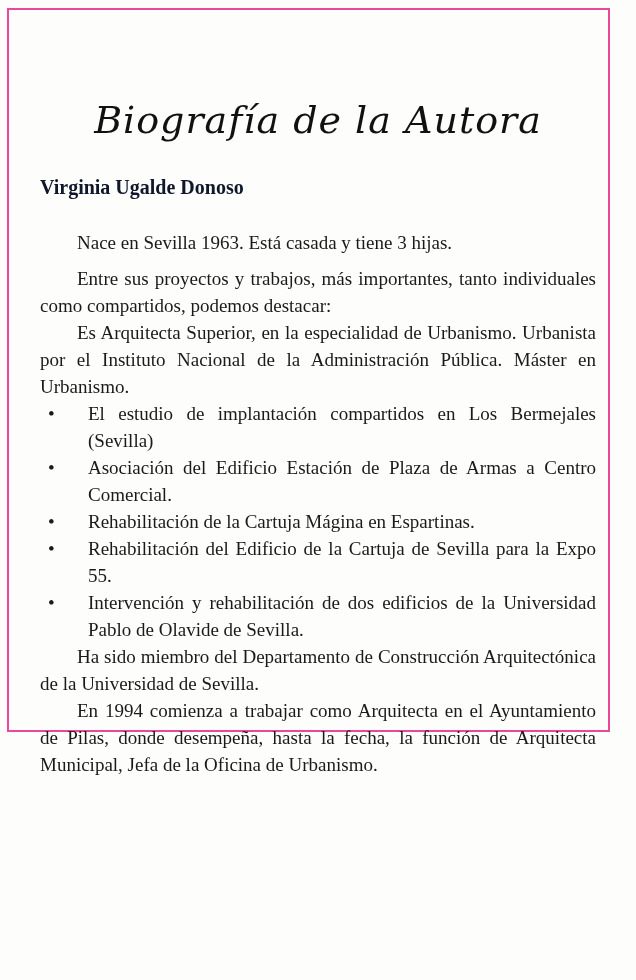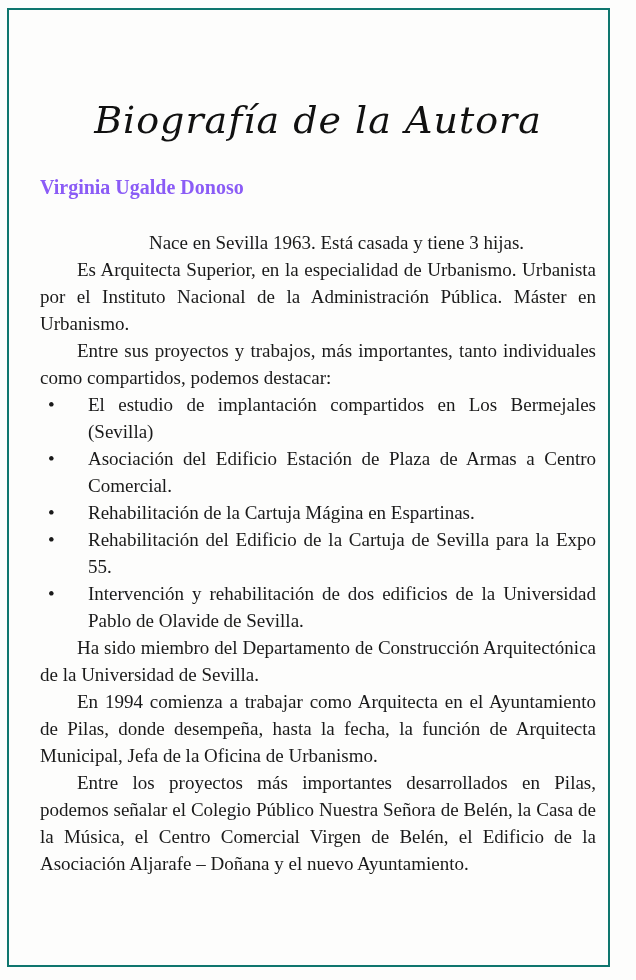--- a/index.html
+++ b/index.html
@@ -18,52 +18,53 @@
     width: 636px;
     height: 980px;
     background: #fdfdfc;
     overflow: hidden;
   }
   .frame {
     position: absolute;
     left: 7px;
     top: 8px;
     width: 603px;
-    height: 959px;
-    border: 2px solid #0f766e;
+    height: 724px;
+    border: 2px solid #ec4899;
     box-sizing: border-box;
     padding: 88px 12px 0 31px;
   }
   .title {
     text-align: center;
     font-family: "DejaVu Serif", serif;
     font-style: italic;
     font-weight: 400;
     font-size: 38px;
     letter-spacing: 1px;
     margin: 0 0 34px 0;
     color: #111;
   }
   .author {
     font-size: 20px;
     font-weight: 700;
     margin: 0 0 30px 0;
-    color: #8b5cf6;
+    color: #0f172a;
   }
   .para {
     font-size: 19px;
     line-height: 27px;
     margin: 0;
     text-align: justify;
   }
   .indent {
     text-indent: 37px;
   }
   .birth {
-    text-align: center;
+    text-align: left;
+    margin-bottom: 9px;
   }
   .bullets {
     margin: 0;
   }
   .bullet-item {
     display: flex;
     font-size: 19px;
     line-height: 27px;
   }
   .bullet {
@@ -81,23 +82,23 @@
 
 <div class="page">
   <div class="frame">
 
     <h1 class="title">Biografía de la Autora</h1>
 
     <h2 class="author">Virginia Ugalde Donoso</h2>
 
     <p class="para indent birth">Nace en Sevilla 1963. Está casada y tiene 3 hijas.</p>
 
+    <p class="para indent">Entre sus proyectos y trabajos, más importantes, tanto individuales como compartidos, podemos destacar:</p>
+
     <p class="para indent">Es Arquitecta Superior, en la especialidad de Urbanismo. Urbanista por el Instituto Nacional de la Administración Pública. Máster en Urbanismo.</p>
-
-    <p class="para indent">Entre sus proyectos y trabajos, más importantes, tanto individuales como compartidos, podemos destacar:</p>
 
     <div class="bullets">
       <div class="bullet-item">
         <span class="bullet">•</span>
         <span class="bullet-text">El estudio de implantación compartidos en Los Bermejales (Sevilla)</span>
       </div>
       <div class="bullet-item">
         <span class="bullet">•</span>
         <span class="bullet-text">Asociación del Edificio Estación de Plaza de Armas a Centro Comercial.</span>
       </div>
@@ -112,16 +113,15 @@
       <div class="bullet-item">
         <span class="bullet">•</span>
         <span class="bullet-text">Intervención y rehabilitación de dos edificios de la Universidad Pablo de Olavide de Sevilla.</span>
       </div>
     </div>
 
     <p class="para indent">Ha sido miembro del Departamento de Construcción Arquitectónica de la Universidad de Sevilla.</p>
 
     <p class="para indent">En 1994 comienza a trabajar como Arquitecta en el Ayuntamiento de Pilas, donde desempeña, hasta la fecha, la función de Arquitecta Municipal, Jefa de la Oficina de Urbanismo.</p>
 
-    <p class="para indent">Entre los proyectos más importantes desarrollados en Pilas, podemos señalar el Colegio Público Nuestra Señora de Belén, la Casa de la Música, el Centro Comercial Virgen de Belén, el Edificio de la Asociación Aljarafe – Doñana y el nuevo Ayuntamiento.</p>
 
   </div>
 </div>
 
 </body></html>

